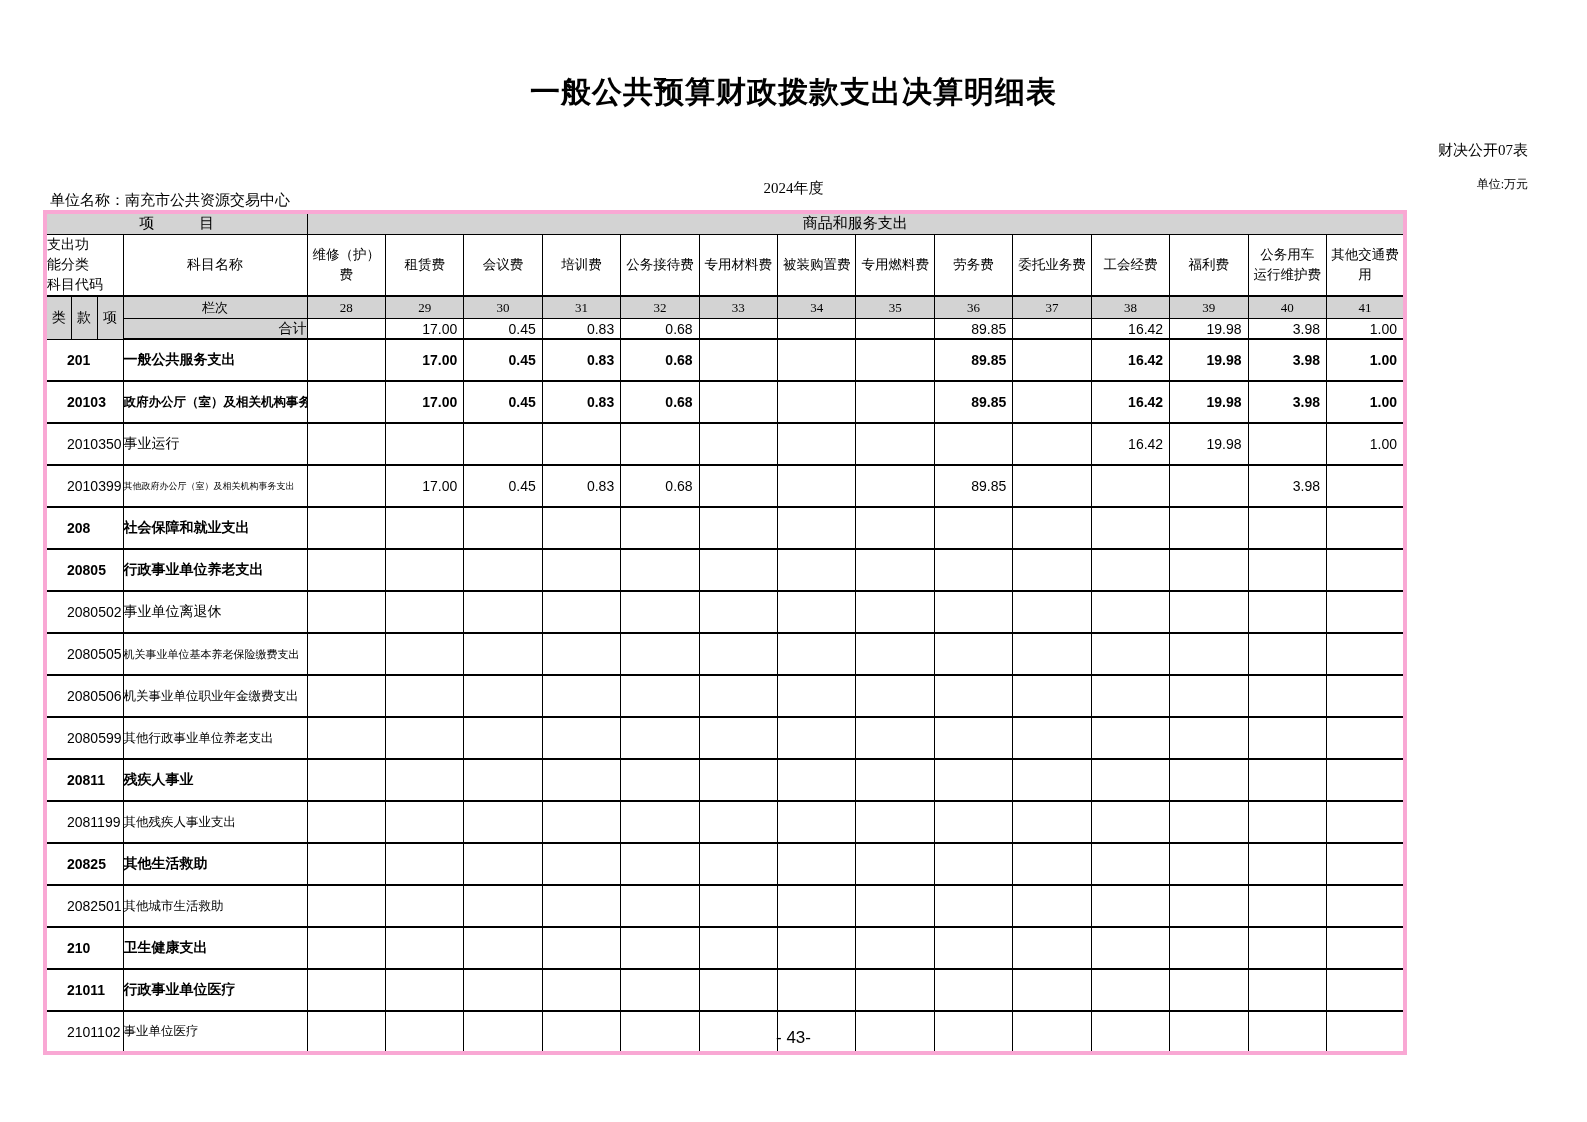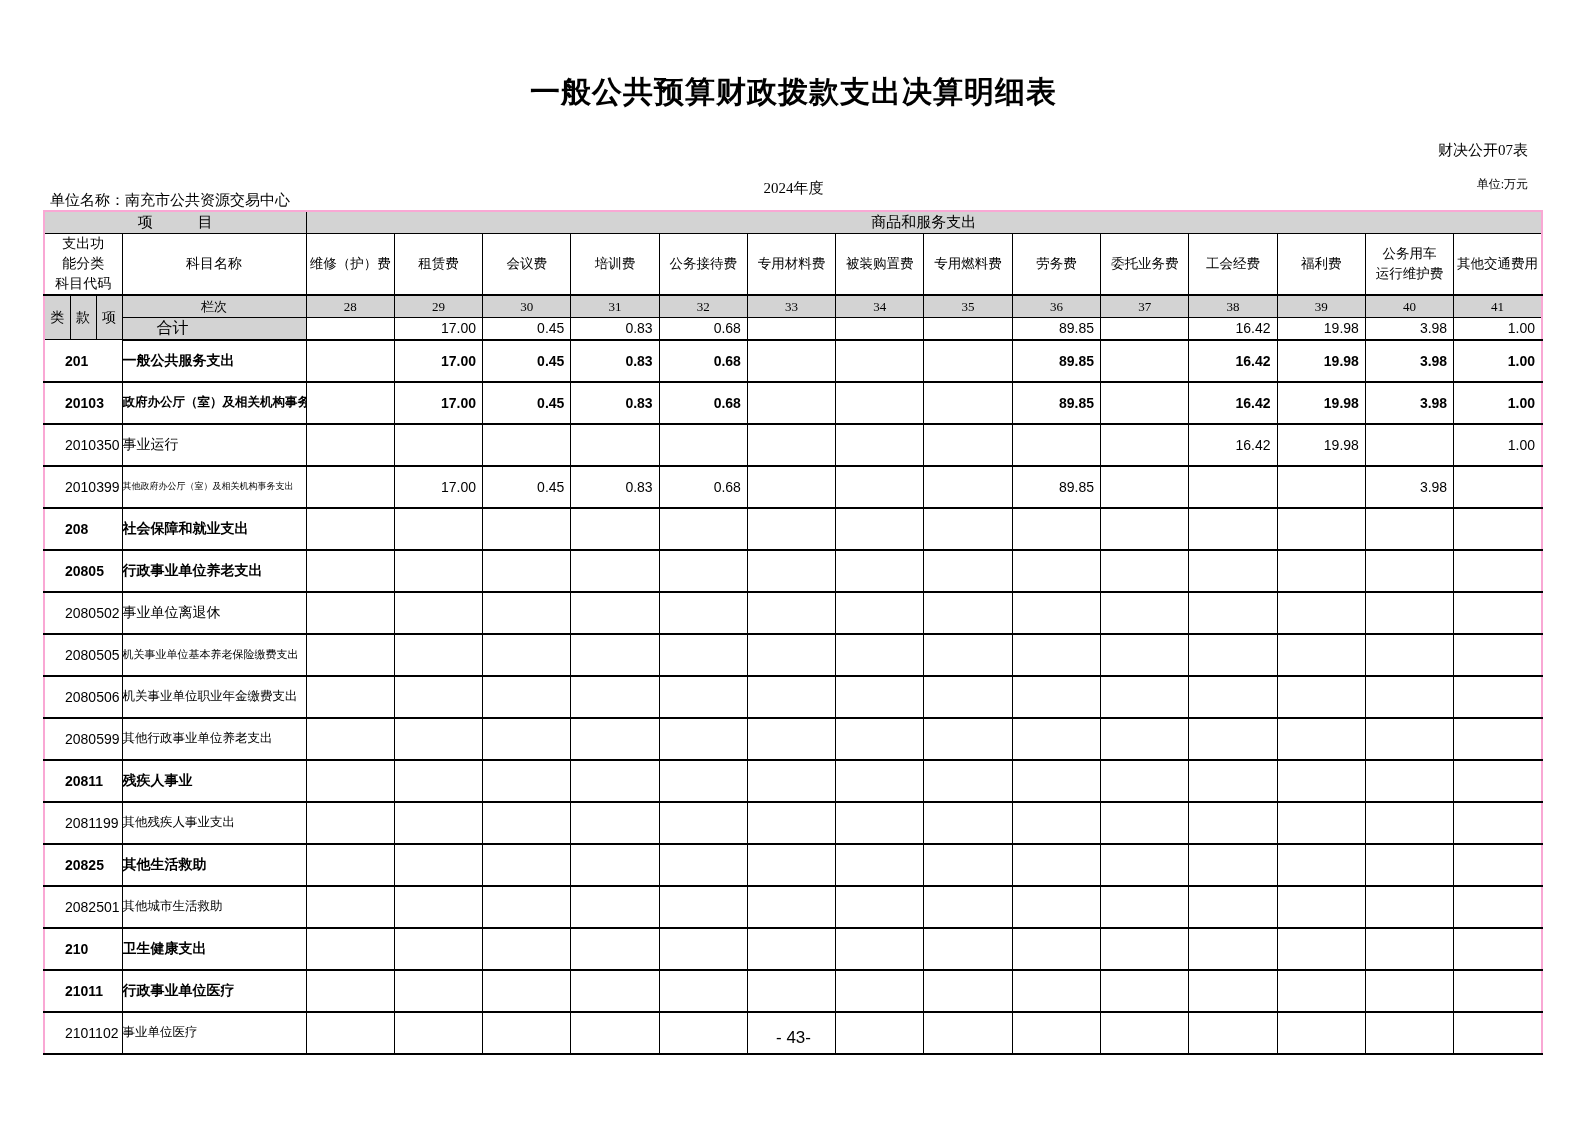--- a/index.html
+++ b/index.html
@@ -10,39 +10,39 @@
   .page-title{
     position:absolute;top:72px;left:0;width:100%;text-align:center;
     font-family:"Liberation Sans", sans-serif;font-weight:bold;
     font-size:30px;letter-spacing:1px;
   }
   .form-code{position:absolute;top:141px;right:59px;font-size:15px;}
   .meta-year{position:absolute;top:179px;left:0;width:100%;text-align:center;font-size:15px;}
   .meta-unitvalue{position:absolute;top:176px;right:59px;font-size:12px;font-family:Liberation Serif, serif;}
   .meta-unitname{position:absolute;top:191px;left:50px;font-size:15px;}
   table{
-    position:absolute;left:43px;top:210px;width:1500px;
+    position:absolute;left:43px;top:210px;width:1364px;
     border-collapse:collapse;table-layout:fixed;
-    border:2px solid #f9a8d4;
+    border:4px solid #f9a8d4;
   }
   th,td{border:1px solid #000;overflow:hidden;padding:0;vertical-align:middle;font-weight:normal;}
   .gray{background:#d3d3d3;}
   tr.row-project{height:22px;}
   tr.row-project th{font-size:15px;}
   tr.row-names{height:62px;}
   tr.row-names th{border-bottom:2px solid #000;}
-  .code-head{font-size:14px;white-space:pre-line;line-height:1.45;text-align:center;}
+  .code-head{font-size:14px;white-space:pre-line;line-height:1.45;text-align:left;}
   .subject-head{font-size:14px;text-align:center;}
   .fee-name{font-size:13.5px;text-align:center;white-space:pre-line;line-height:1.5;padding:0 1px;}
   tr.row-index{height:22px;}
   tr.row-index th{font-size:14px;}
   .col-index{font-size:13px;text-align:center;margin-top:39px;}
   tr.row-total{height:21px;}
   tr.row-total td{border-bottom:2px solid #000;}
-  .total-label{font-size:16px;text-align:left;padding-left:34px;}
+  .total-label{font-size:14px;text-align:right;}
   tbody tr{height:42px;}
   tbody td{border-bottom:2px solid #000;}
   .code{
     font-family:"Liberation Sans", sans-serif;font-size:14px;
     text-align:left;padding-left:20px;
   }
   .name{text-align:left;white-space:nowrap;}
   .name.nm{font-size:14px;}
   .name.md{font-size:12.5px;}
   .name.sm{font-size:11px;}

